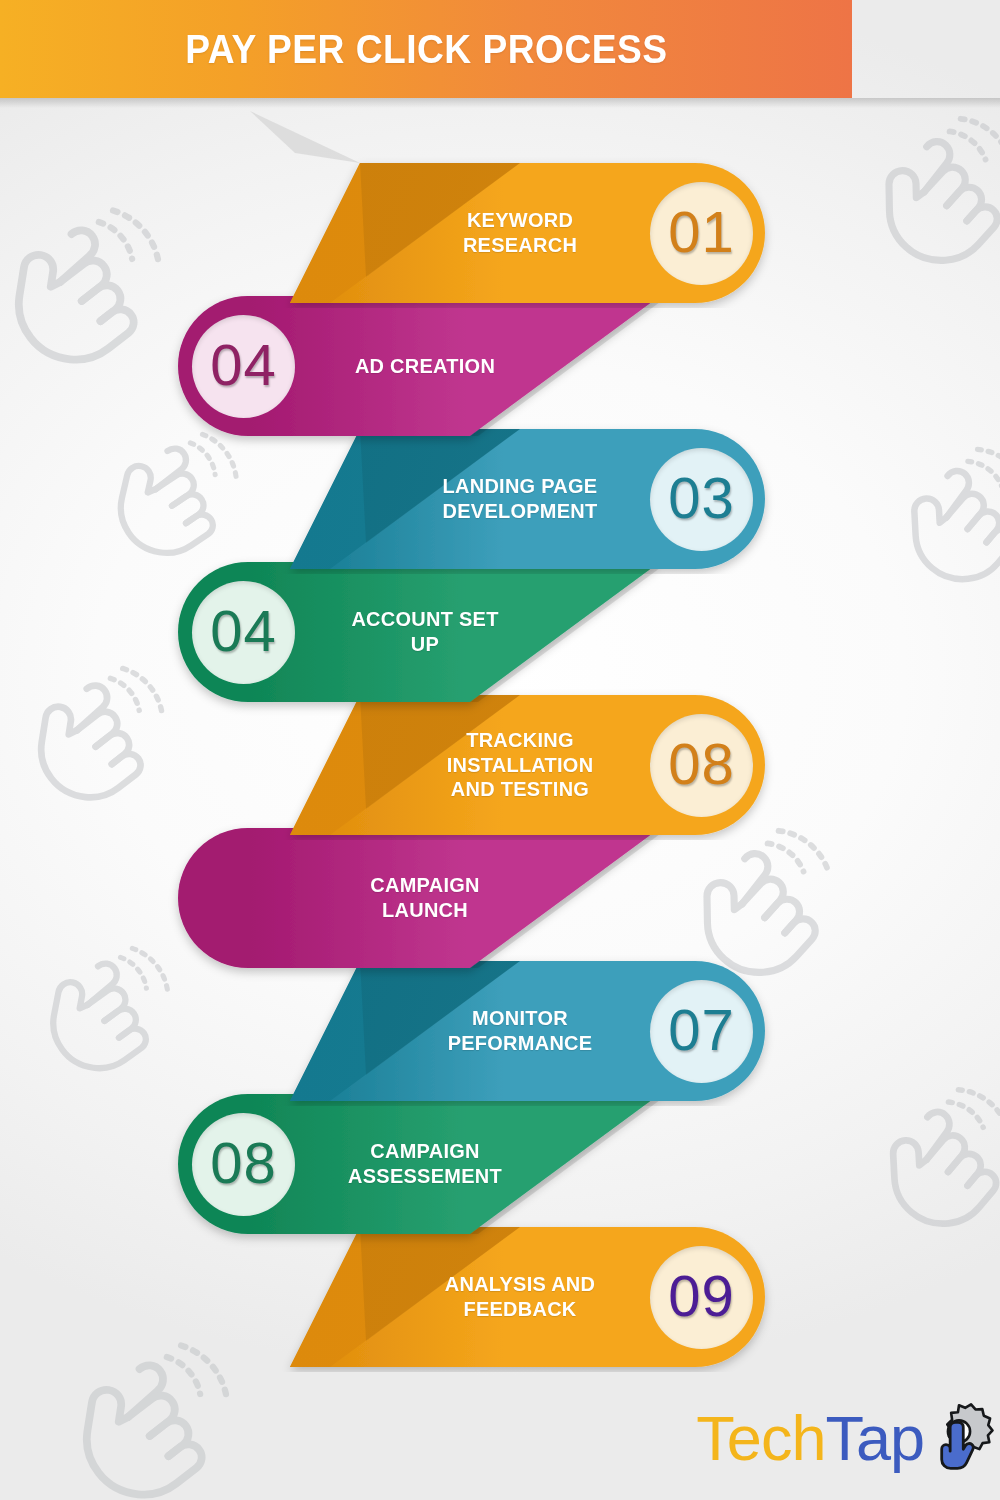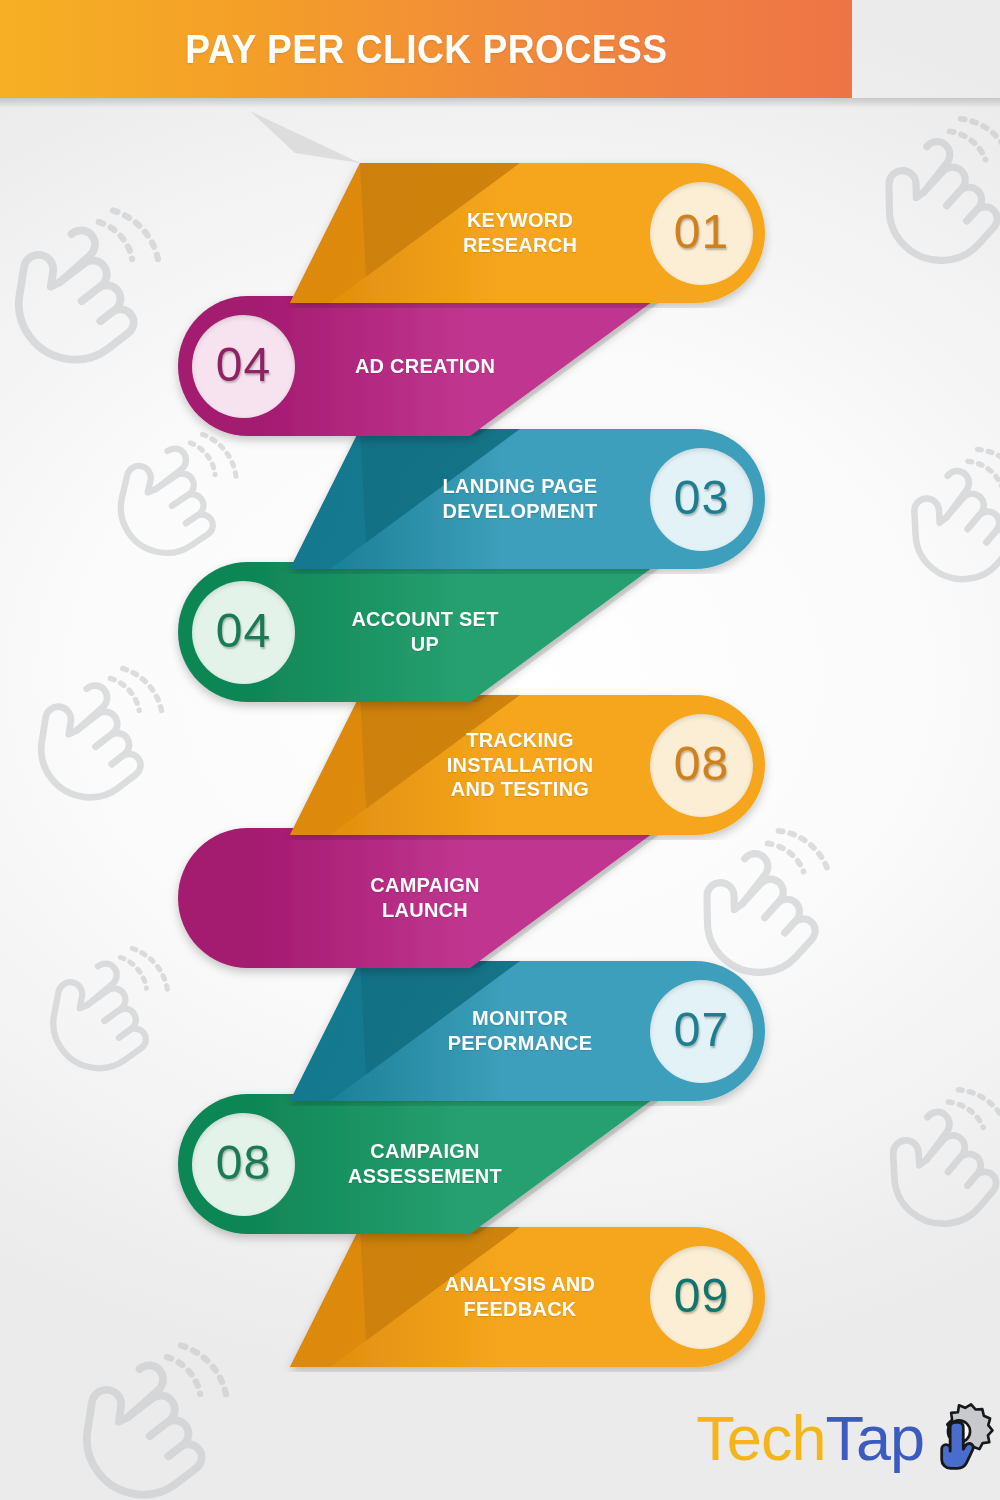--- a/index.html
+++ b/index.html
@@ -51,21 +51,21 @@
     transform:scaleX(.95);
     text-shadow:0 1px 1px rgba(0,0,0,.13);
     z-index:3;white-space:nowrap;
   }
   .step.right .label{left:395px;width:250px;}
   .step.left  .label{left:300px;width:250px;}
 
   .num{
     position:absolute;top:19px;width:103px;height:103px;border-radius:50%;
     display:flex;align-items:center;justify-content:center;
-    font-size:48px;font-weight:normal;letter-spacing:1px;
+    font-size:58px;font-weight:normal;letter-spacing:1px;
     z-index:4;
     box-shadow:inset 0 2px 5px rgba(0,0,0,.13);
   }
   .num span{text-shadow:1px 2px 2px rgba(0,0,0,.26);transform:translateY(-2px);}
   .step.right .num{left:650px;}
   .step.left  .num{left:192px;}
 
   
   #logo{
     position:absolute;left:0;top:1392px;width:1000px;height:92px;
@@ -482,21 +482,21 @@
               <path d="M 360 0 H 695 A 70 70 0 0 1 695 140 H 290 Z" fill="url(#g8m)" filter="url(#sh8)"></path>
               <path d="M 360 0 H 520 L 330 140 H 290 Z" fill="url(#g8f)"></path>
               <path d="M 360 0 L 520 0 L 366 114 Z" fill="#000" opacity="0.07"></path>
             </g>
           </svg>
         </div>
         <div class="label">
           <div>ANALYSIS AND</div>
           <div>FEEDBACK</div>
         </div>
-        <div class="num" style="background: rgb(251, 238, 212); color: #0f766e;">
+        <div class="num" style="background: rgb(251, 238, 212); color: #4c1d95;">
           <span>09</span>
         </div>
       </div>
     </div>
 
   <div id="logo">
     <div id="logo-text">
       <span class="lg-a" style="color: rgb(244, 181, 27);">Tech</span>
       <span class="lg-b" style="color: rgb(60, 91, 191);">Tap</span>
     </div>

